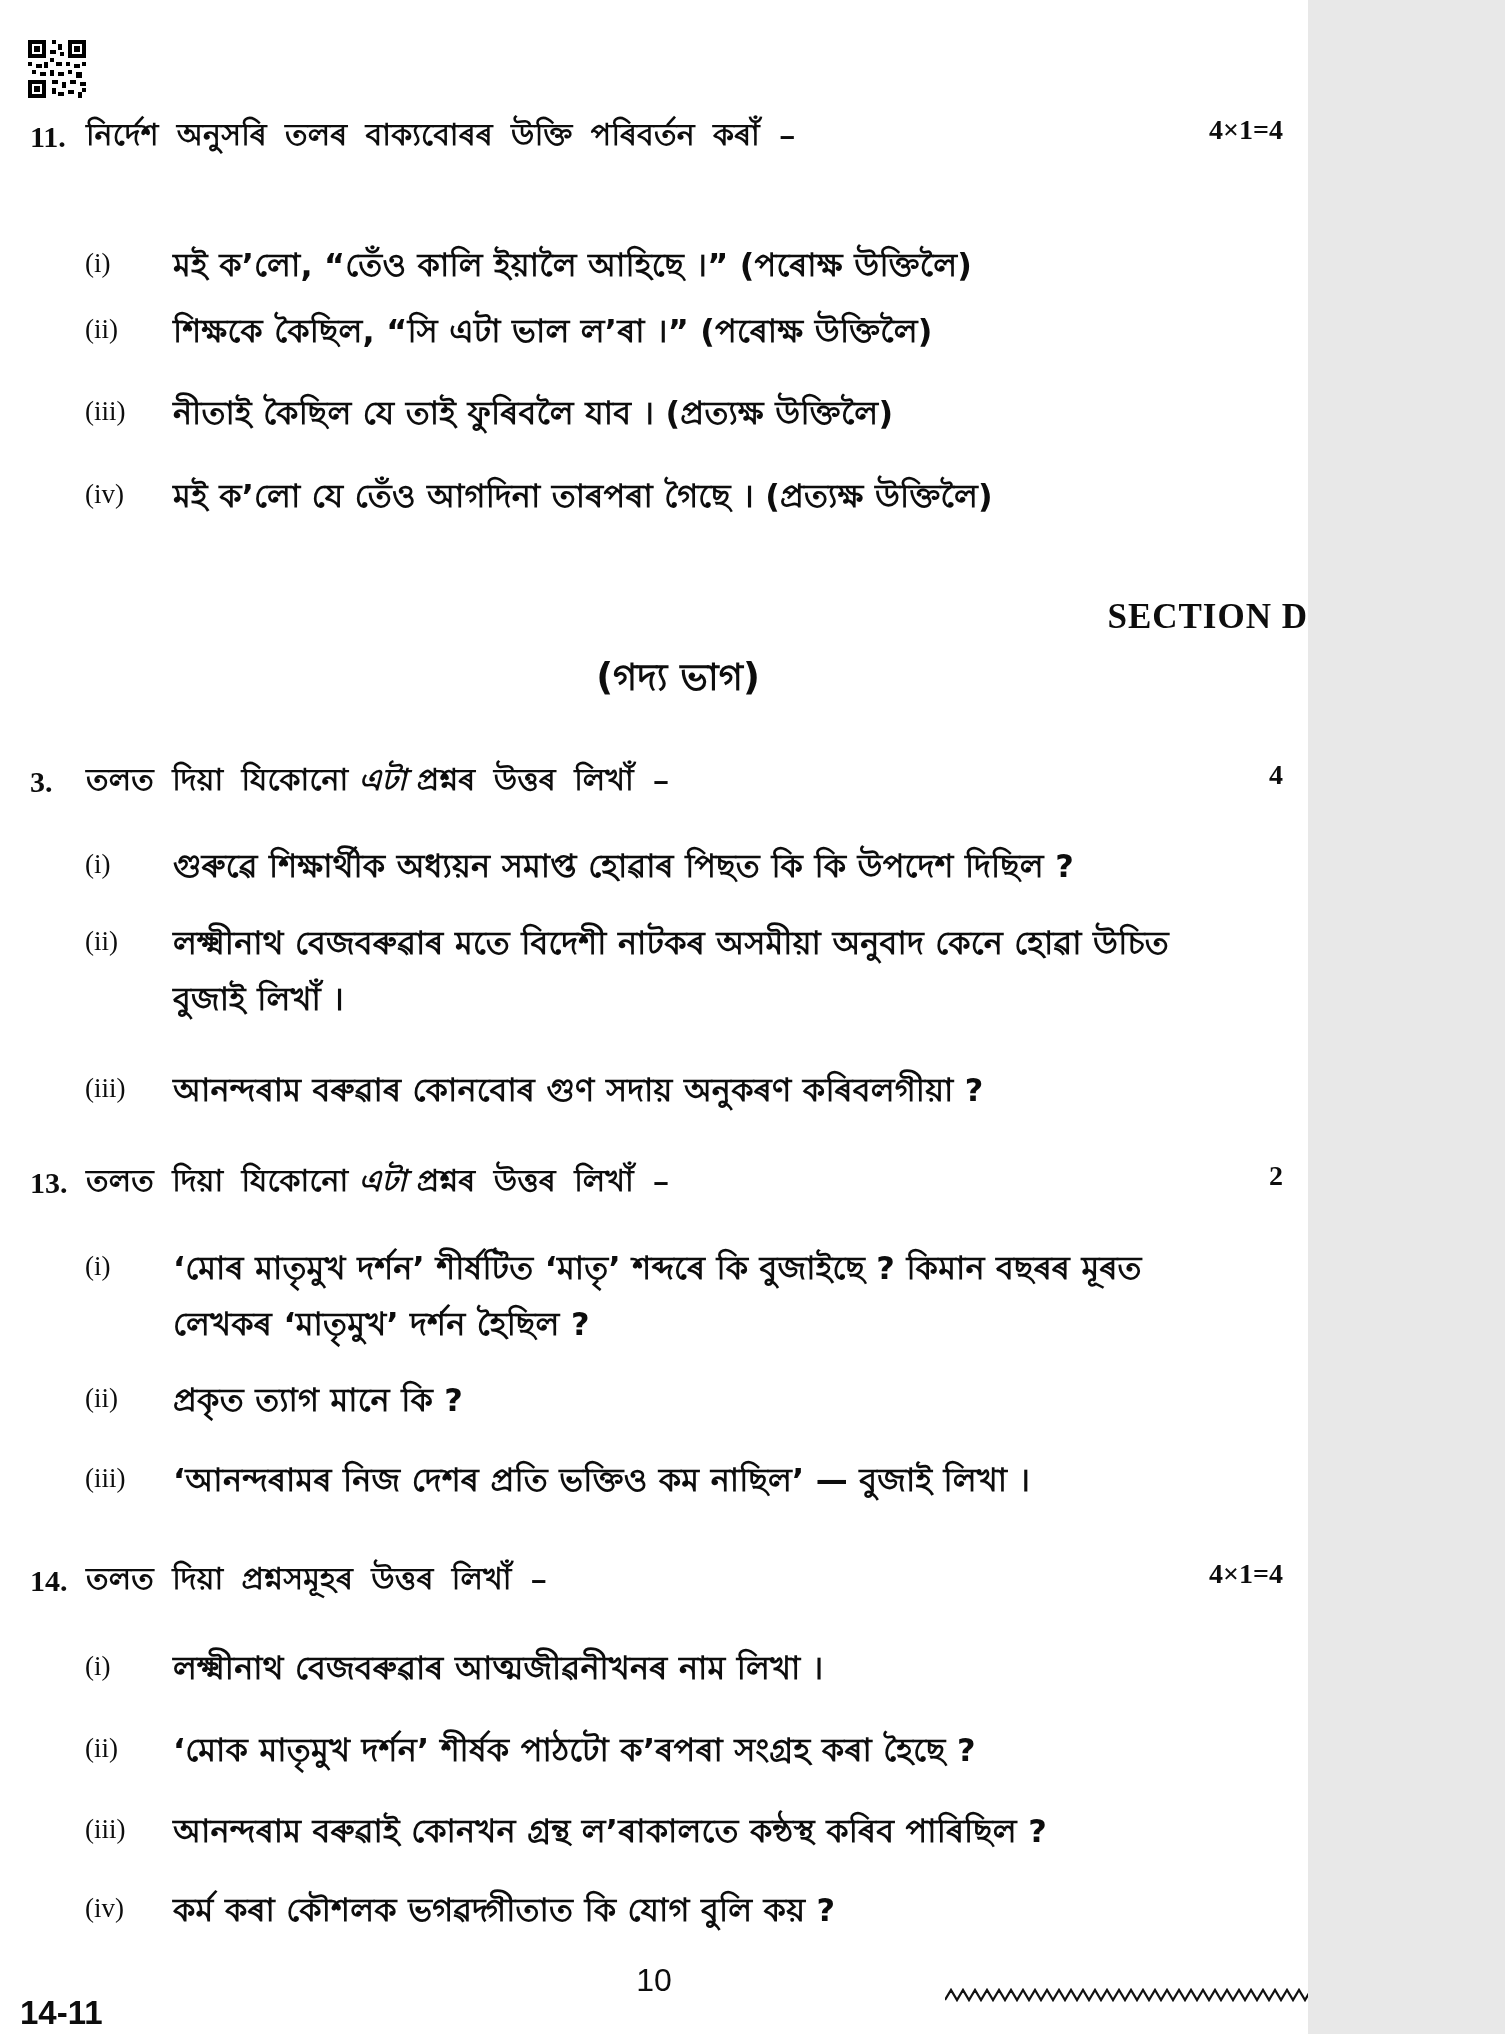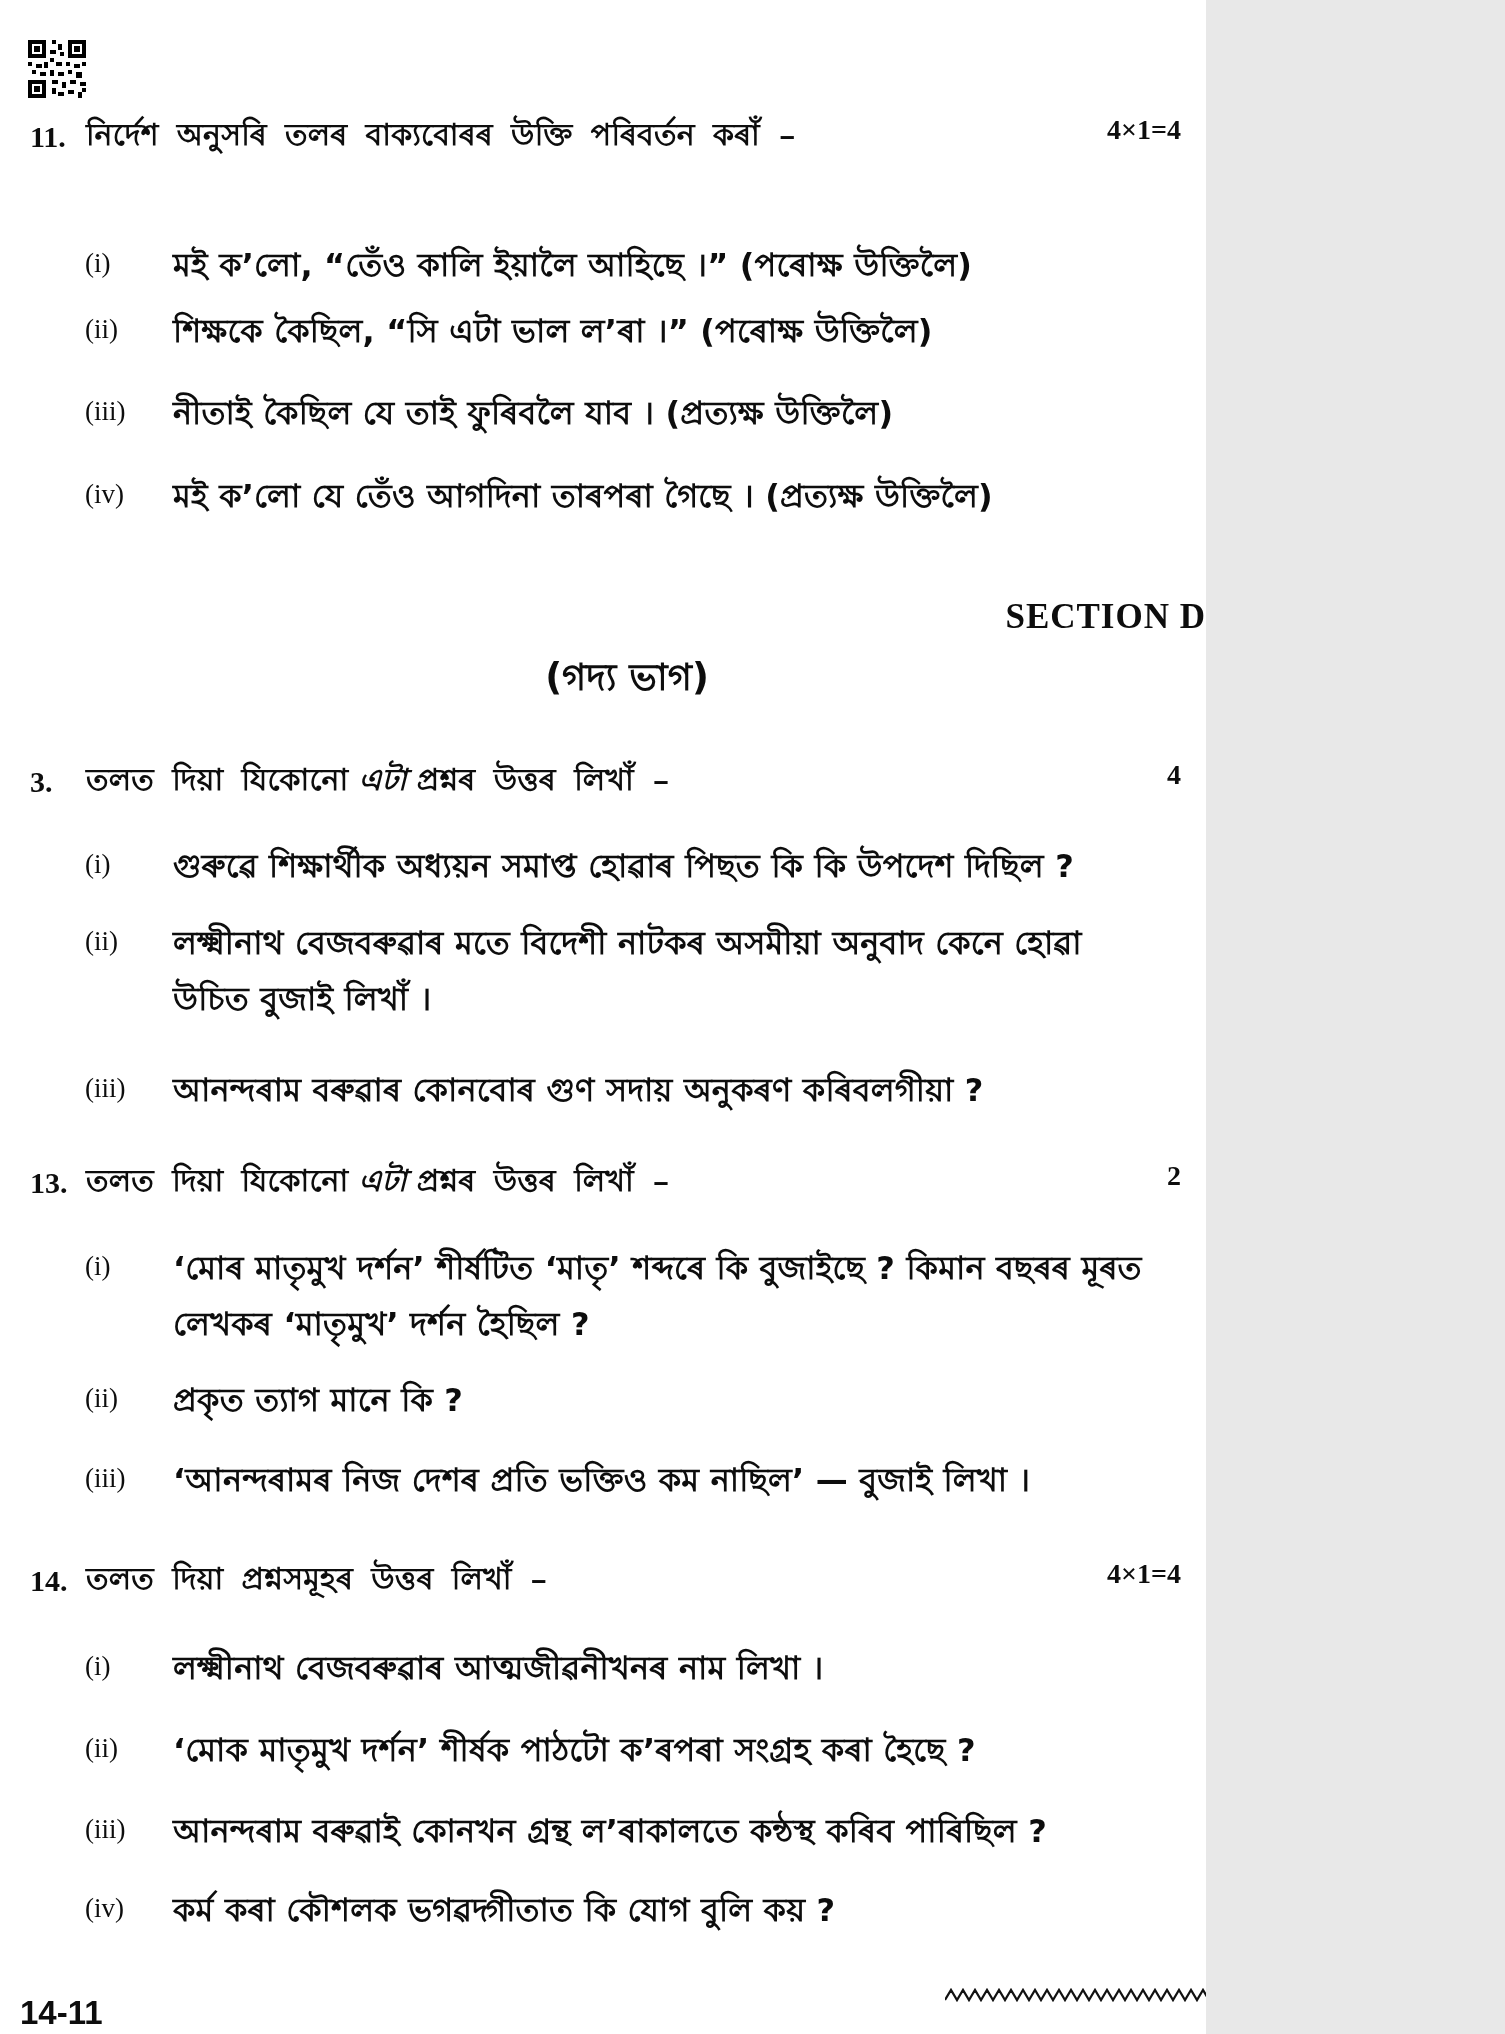--- a/index.html
+++ b/index.html
@@ -1,18 +1,18 @@
 <!DOCTYPE html>
 <html><head>
 <meta charset="utf-8">
 <style>
   html,body{margin:0;padding:0;background:#e8e8e8;}
   .page{
     position:relative;
-    width:1206px;height:2034px;
+    width:1308px;height:2034px;
     background:#ffffff;
     font-family:"Liberation Serif","DejaVu Serif",serif;
     color:#0d0d0d;
     overflow:hidden;
   }
   .qr{position:absolute;left:28px;top:40px;width:58px;height:58px;}
   .row{position:absolute;left:30px;right:25px;display:flex;align-items:flex-start;}
   .qnum{
     width:56px;flex:0 0 56px;
     font-weight:700;font-size:30px;line-height:50px;
@@ -188,17 +188,18 @@
   <div class="sub" style="top:1803px">
     <div class="slabel">(iii)</div>
     <div class="stext">আনন্দৰাম বৰুৱাই কোনখন গ্ৰন্থ ল’ৰাকালতে কন্ঠস্থ কৰিব পাৰিছিল ?</div>
   </div>
   <div class="sub" style="top:1882px">
     <div class="slabel">(iv)</div>
     <div class="stext">কৰ্ম কৰা কৌশলক ভগৱদ্গীতাত কি যোগ বুলি কয় ?</div>
   </div>
 
   <div class="footer-code">14-11</div>
+  <div class="footer-page">10</div>
   <svg class="zigzag" width="370" height="22" viewBox="0 0 370 22">
     <polyline points="0,16 6,6 12,16 18,6 24,16 30,6 36,16 42,6 48,16 54,6 60,16 66,6 72,16 78,6 84,16 90,6 96,16 102,6 108,16 114,6 120,16 126,6 132,16 138,6 144,16 150,6 156,16 162,6 168,16 174,6 180,16 186,6 192,16 198,6 204,16 210,6 216,16 222,6 228,16 234,6 240,16 246,6 252,16 258,6 264,16 270,6 276,16 282,6 288,16 294,6 300,16 306,6 312,16 318,6 324,16 330,6 336,16 342,6 348,16 354,6 360,16 366,6" fill="none" stroke="#111" stroke-width="2.2"></polyline>
   </svg>
 
 </div>
 
 </body></html>

